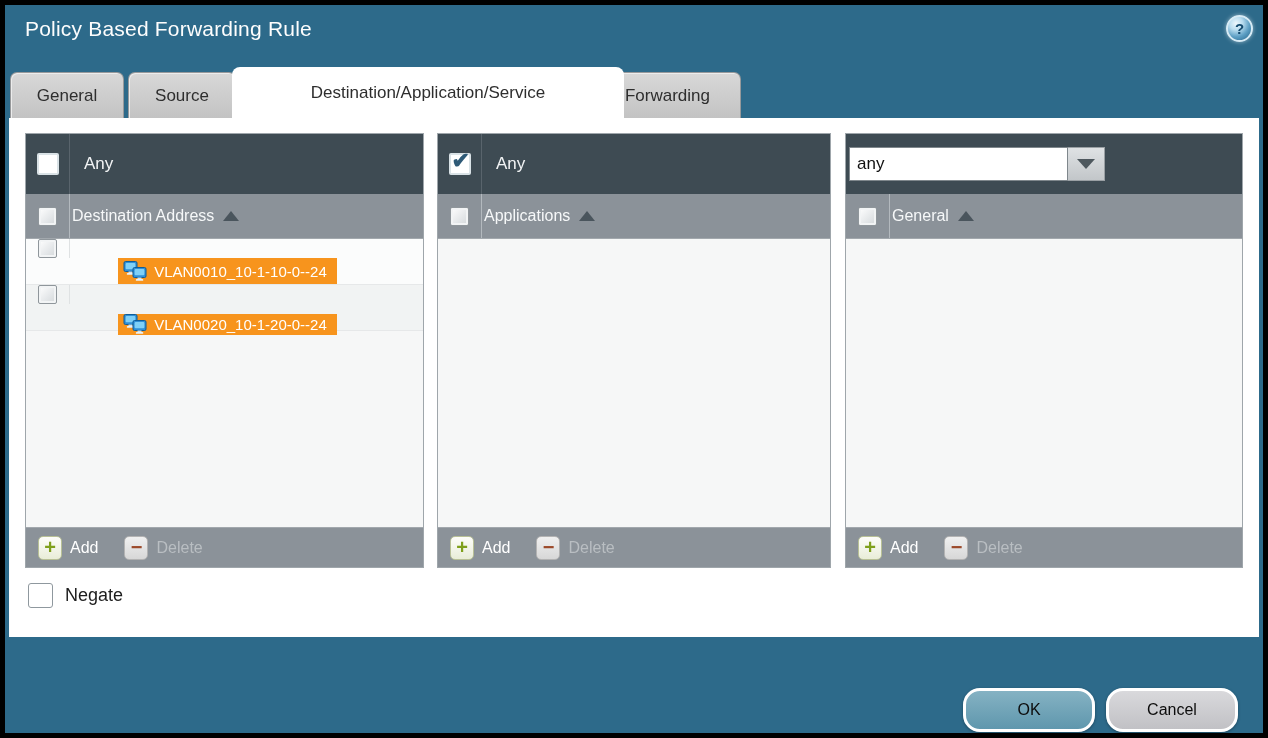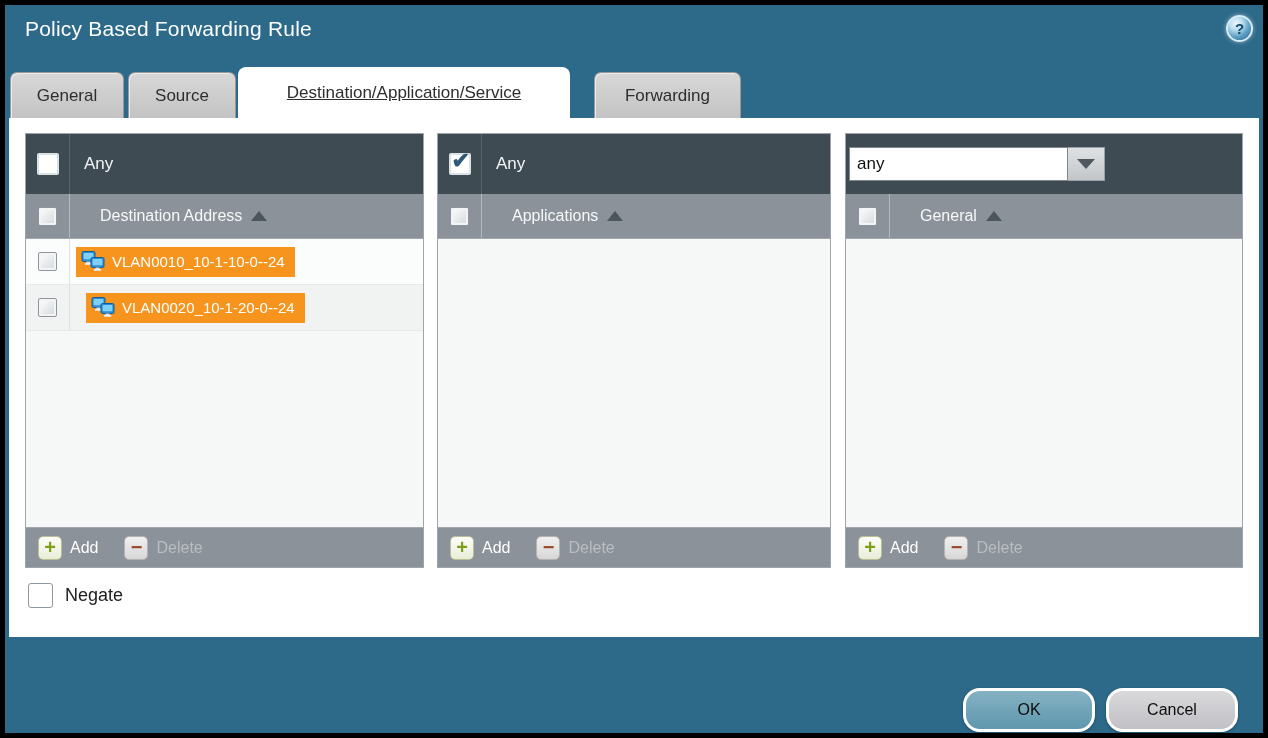--- a/index.html
+++ b/index.html
@@ -43,26 +43,26 @@
                           font-size:22px; font-weight:bold; color:#2e5a77; }
   .any-label { color:#f2f4f5; font-size:17px; margin-left:14px; }
 
   .col-header { height:45px; background:#8b9299; display:flex; align-items:center; flex:0 0 auto;
                 border-bottom:1px solid #a2a8ad; }
   .hdr-cb-cell { width:44px; display:flex; align-items:center; justify-content:center;
                  align-self:stretch; border-right:1px solid #b3b9be; }
   .cb3d { width:19px; height:19px; border:1px solid #8f969b; border-radius:2px;
           background:linear-gradient(135deg,#ffffff 0%,#e4e7e9 60%,#d4d8da 100%);
           box-shadow:inset 0 0 0 2px #f2f4f5; cursor:pointer; }
-  .hdr-label { color:#f6f8f9; font-size:16px; margin-left:30px; display:flex; align-items:center; gap:9px; }
+  .hdr-label { color:#f6f8f9; font-size:16px; margin-left:2px; display:flex; align-items:center; gap:9px; }
   .sort-up { width:0; height:0; border-left:8px solid transparent; border-right:8px solid transparent;
              border-bottom:10px solid #4a555d; display:inline-block; }
 
   .col-body { flex:1 1 auto; background:#f6f7f7; overflow:hidden; }
-  .row { height:46px; display:flex; align-items:center; border-bottom:1px solid #e6e8e9; background:#fbfcfc; cursor:pointer; }
+  .row { height:46px; display:flex; align-items:center; border-bottom:1px solid #e6e8e9; background:#fbfcfc; cursor:pointer;flex-direction:column; }
   .row:nth-child(2) { background:#f1f3f3;gap:10px; }
   .row-cb-cell { width:44px; display:flex; align-items:center; justify-content:center;
                  align-self:stretch; border-right:1px solid #dfe2e3; }
   .chip { display:inline-flex; align-items:center; gap:7px; background:#f7941d; color:#fff;
           font-size:15px; height:30px; padding:0 10px 0 5px; margin-left:6px; }
 
   .col-footer { height:40px; background:#8b9299; display:flex; align-items:center; gap:26px;
                 padding-left:12px; flex:0 0 auto; border-top:1px solid #a2a8ad; }
   .ftr-btn { display:flex; align-items:center; gap:8px; cursor:pointer; }
   .badge { width:24px; height:24px; border-radius:5px; text-align:center; line-height:21px;
@@ -97,21 +97,21 @@
 <body>
 
 <div class="screen">
   <div class="dialog-bg"></div>
 
   <div class="title">Policy Based Forwarding Rule</div>
   <div class="help">?</div>
 
   <div class="tab" style="left:128px;width:108px;">Source</div>
   <div class="tab" style="left:10px;width:114px;">General</div>
-  <div class="tab active" style="left:238px;width:332px;text-decoration:underline;">Destination/Application/Service</div>
+  <div class="tab active" style="left:232px;width:392px;">Destination/Application/Service</div>
   <div class="tab" style="left:594px;width:147px;">Forwarding</div>
 
   <div class="panel"></div>
 
   <div class="col col-1" style="z-index:3;">
     <div class="any-header">
       <div class="any-cb-cell">
         <div class="bigcb"></div>
       </div>
       <span class="any-label">Any</span>

